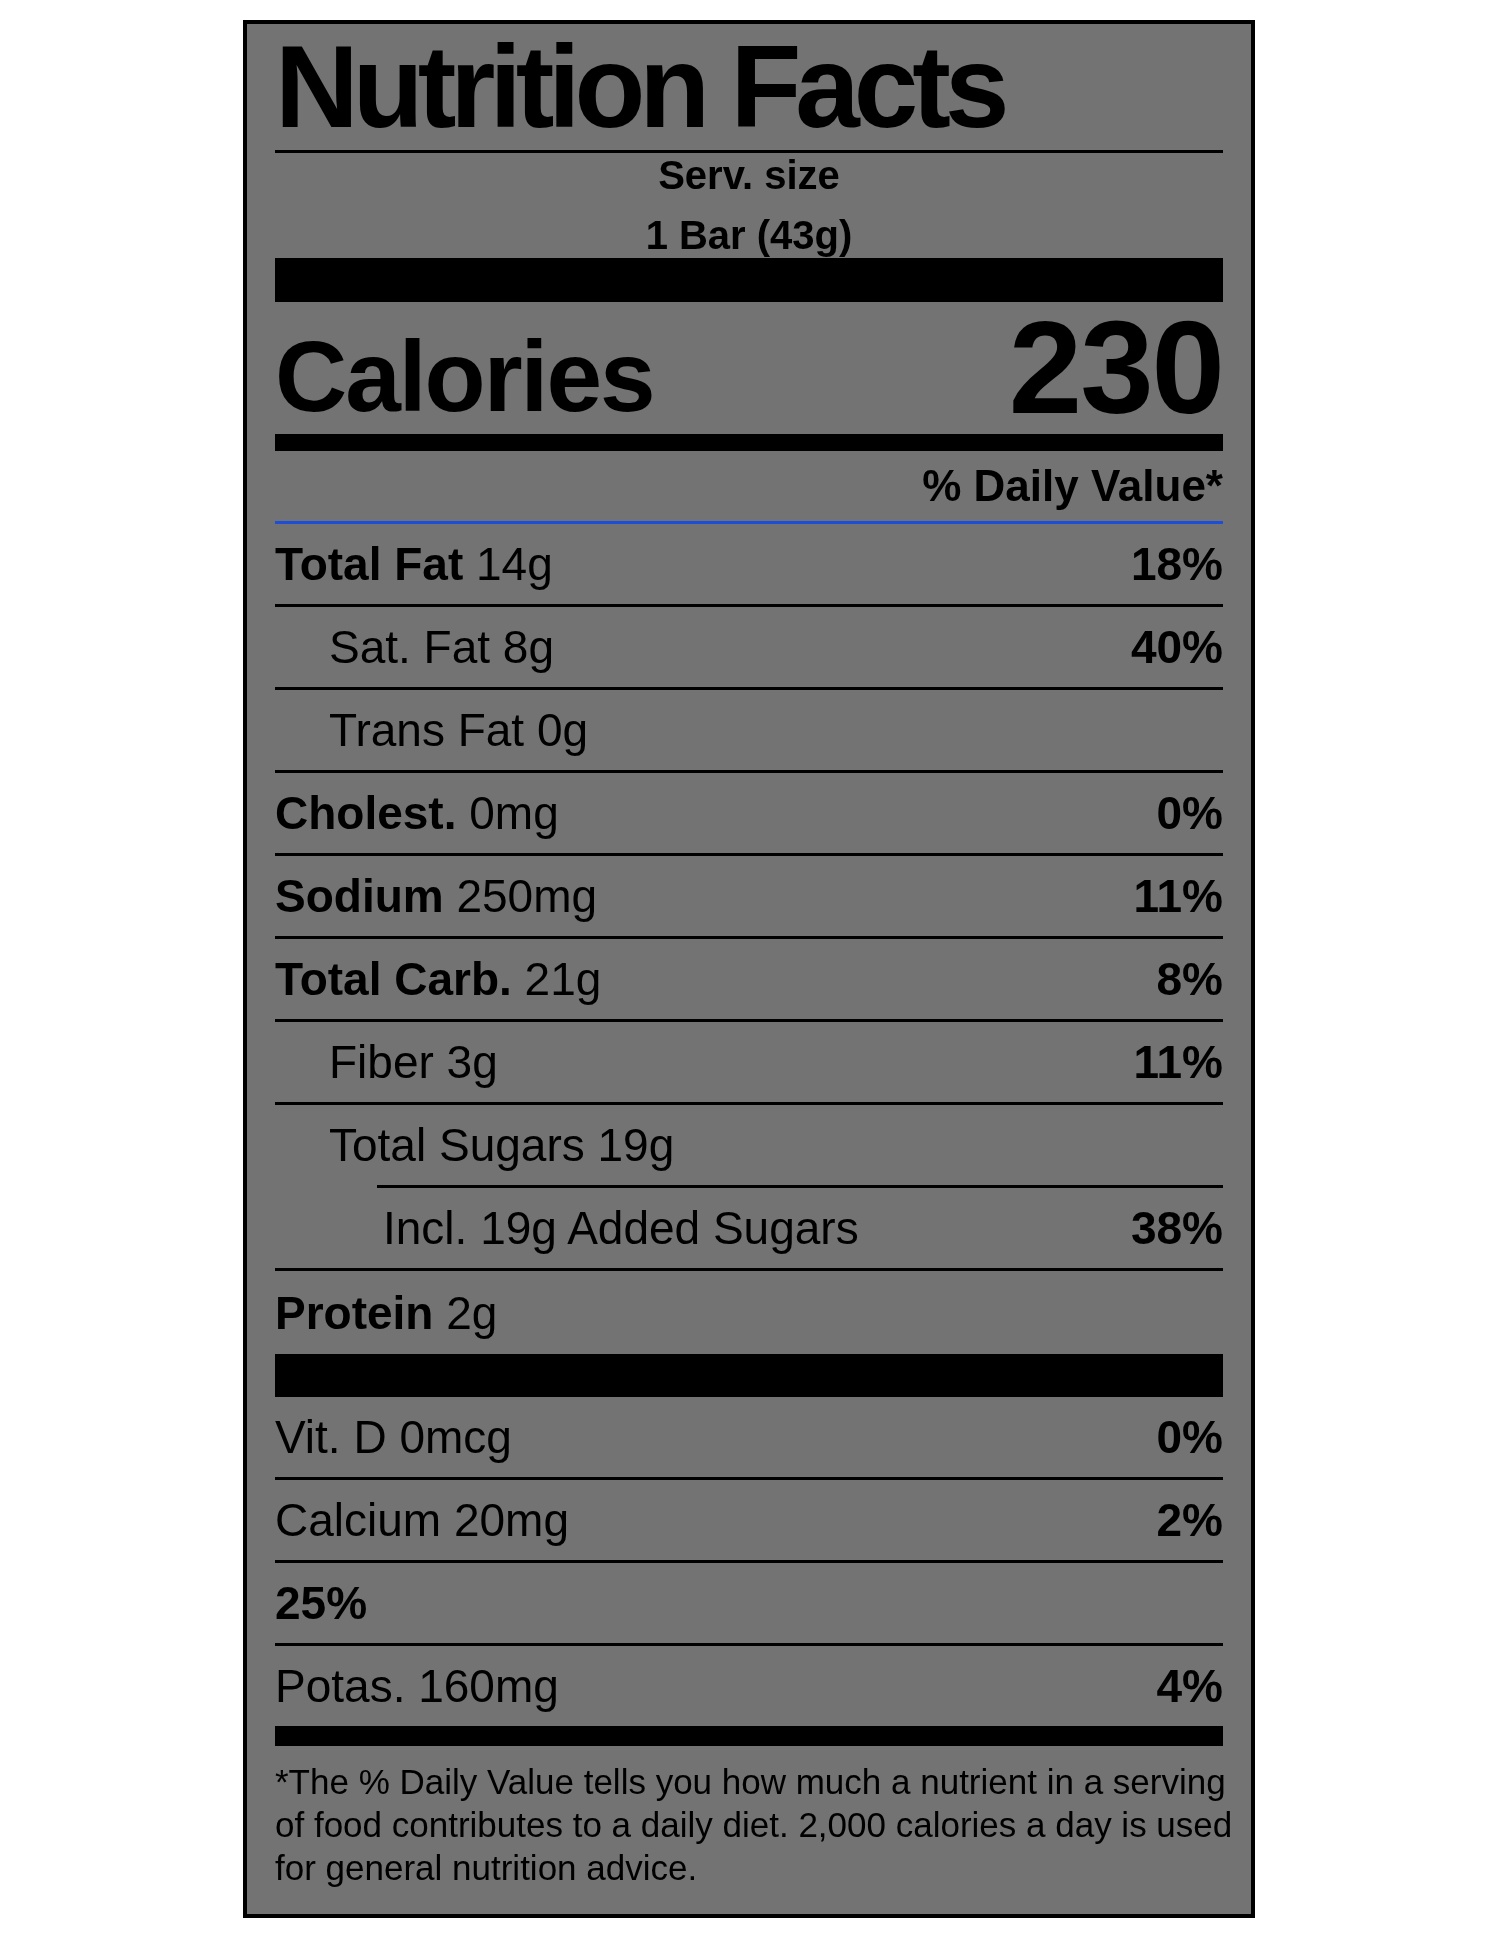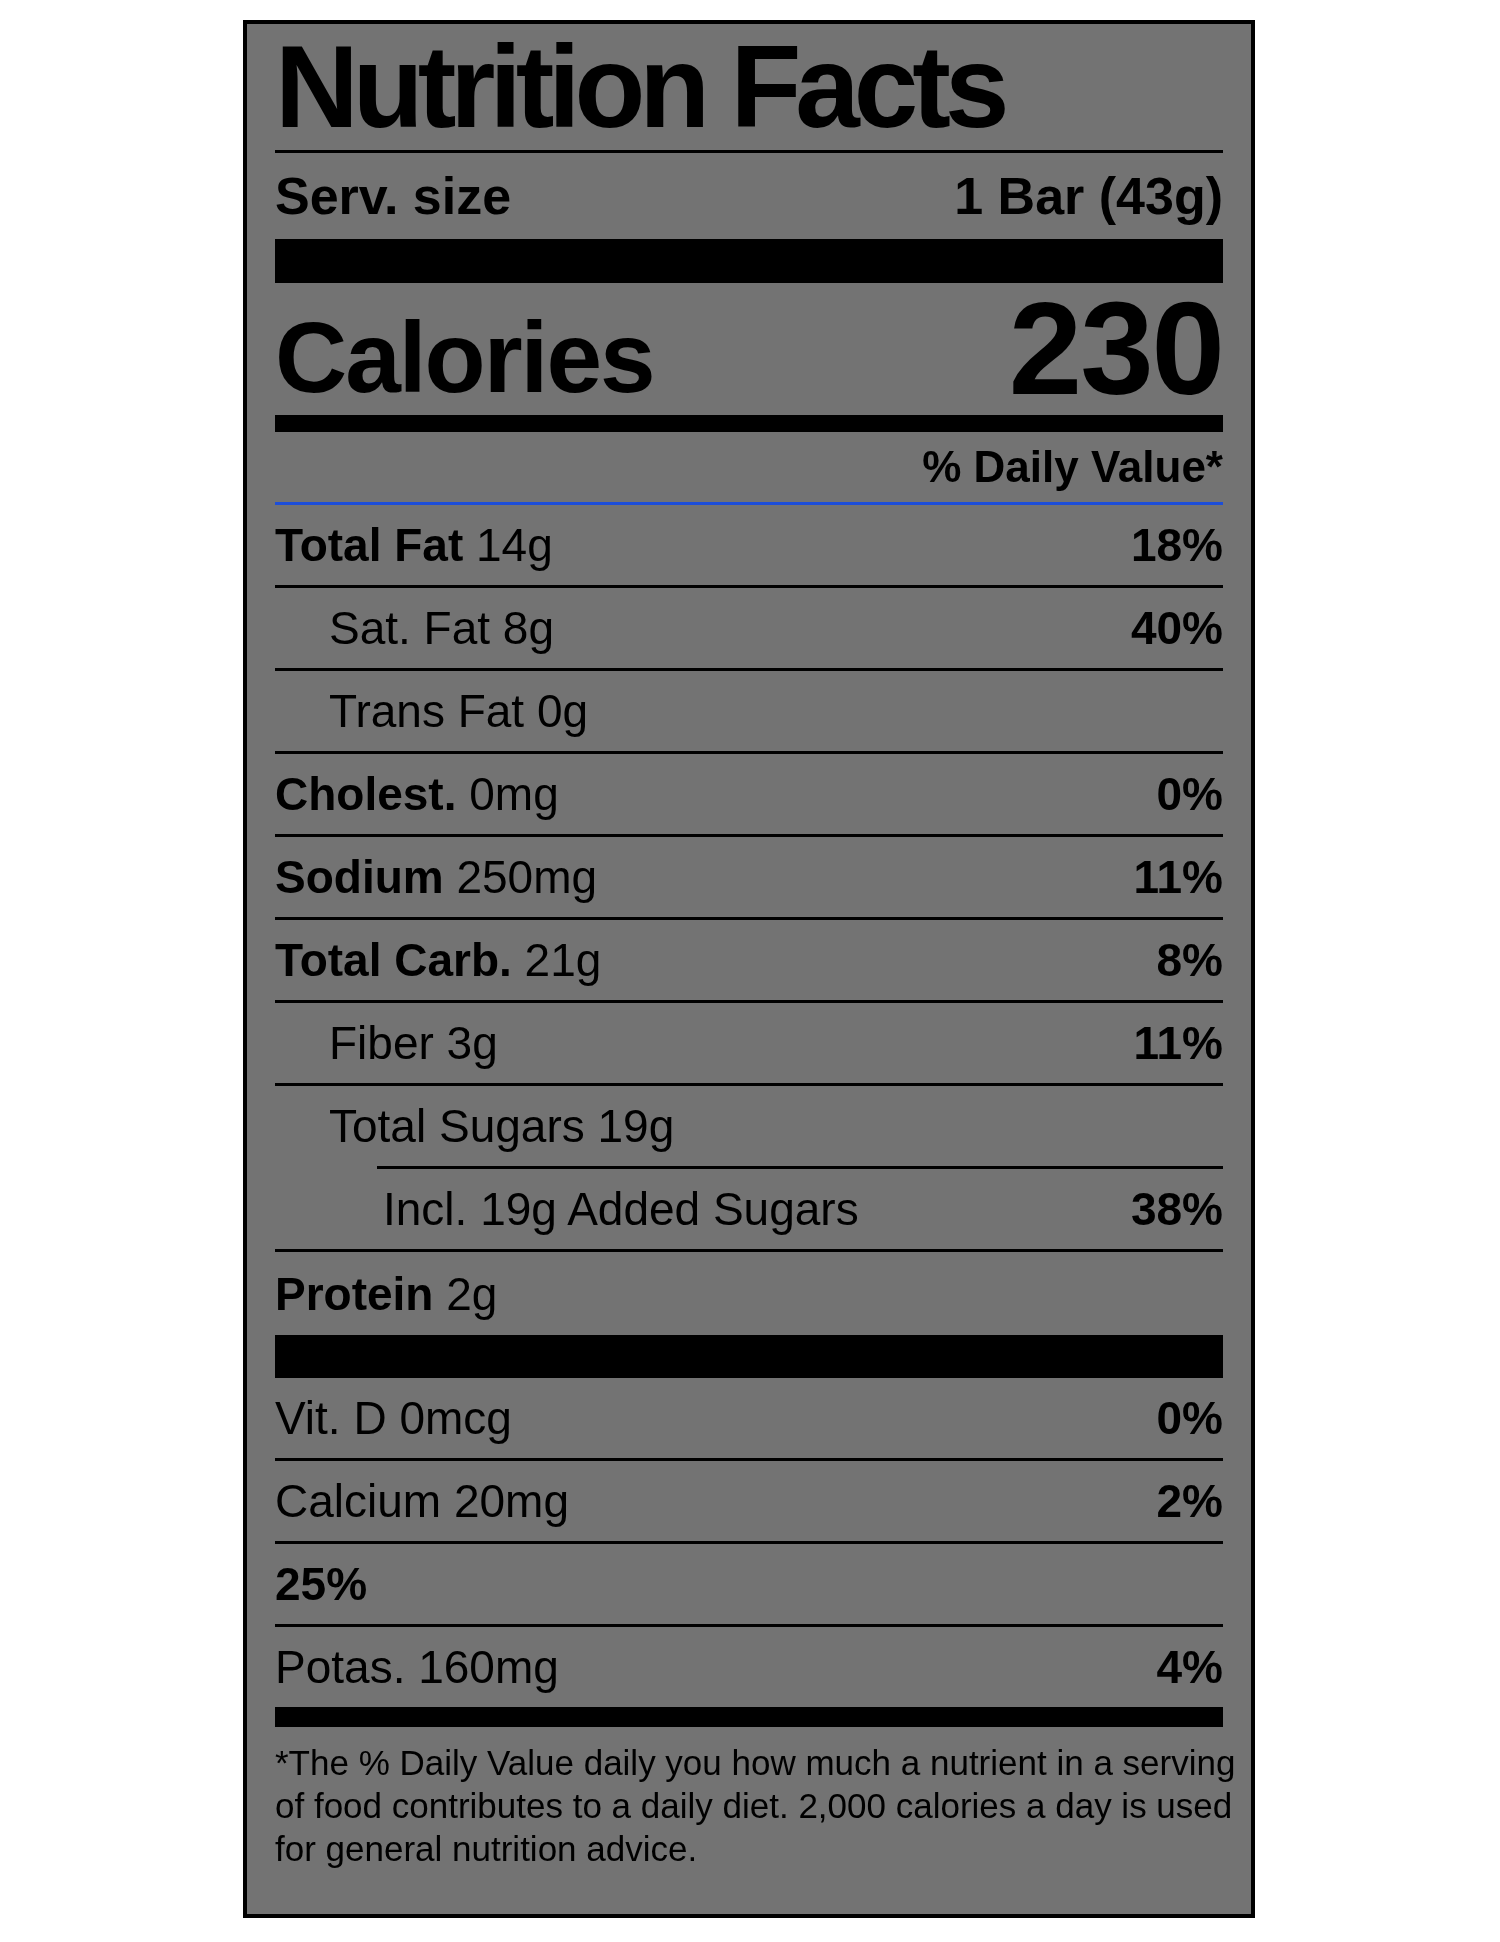--- a/index.html
+++ b/index.html
@@ -32,26 +32,27 @@
   .nf-title {
     font-size: 116px;
     font-weight: bold;
     letter-spacing: -6px;
     line-height: 126px;
     height: 126px;
     border-bottom: 3px solid #000;
     white-space: nowrap;
   }
   .serv-row {
-    height: 86px;
+    height: 105px;
     display: flex;
     justify-content: space-between;
     align-items: center;
-    font-size: 52px;
-    font-weight: bold;
+    font-size: 40px;
+    font-weight: bold;
+    flex-direction: column;
   }
   .bar { background: #000000; width: 100%; }
   .bar-xl { height: 44px; }
   .bar-md { height: 17px; }
   .bar-lg { height: 43px; }
   .bar-sm { height: 20px; }
   .amount-per-serving {
     margin-top: 26px;
     font-size: 38px;
     font-weight: bold;
@@ -207,19 +208,19 @@
     </div>
 
     <div class="row no-rule">
       <span class="left"><span>Potas.</span> <span>160mg</span></span>
       <span class="dv">4%</span>
     </div>
 
     <div class="bar bar-sm"></div>
 
     <div class="footnote">
-      <div>*The % Daily Value daily you how much a nutrient in a serving</div>
+      <div>*The % Daily Value tells you how much a nutrient in a serving</div>
       <div>of food contributes to a daily diet. 2,000 calories a day is used</div>
       <div>for general nutrition advice.</div>
     </div>
 
   </div>
 </div>
 
 </body></html>

